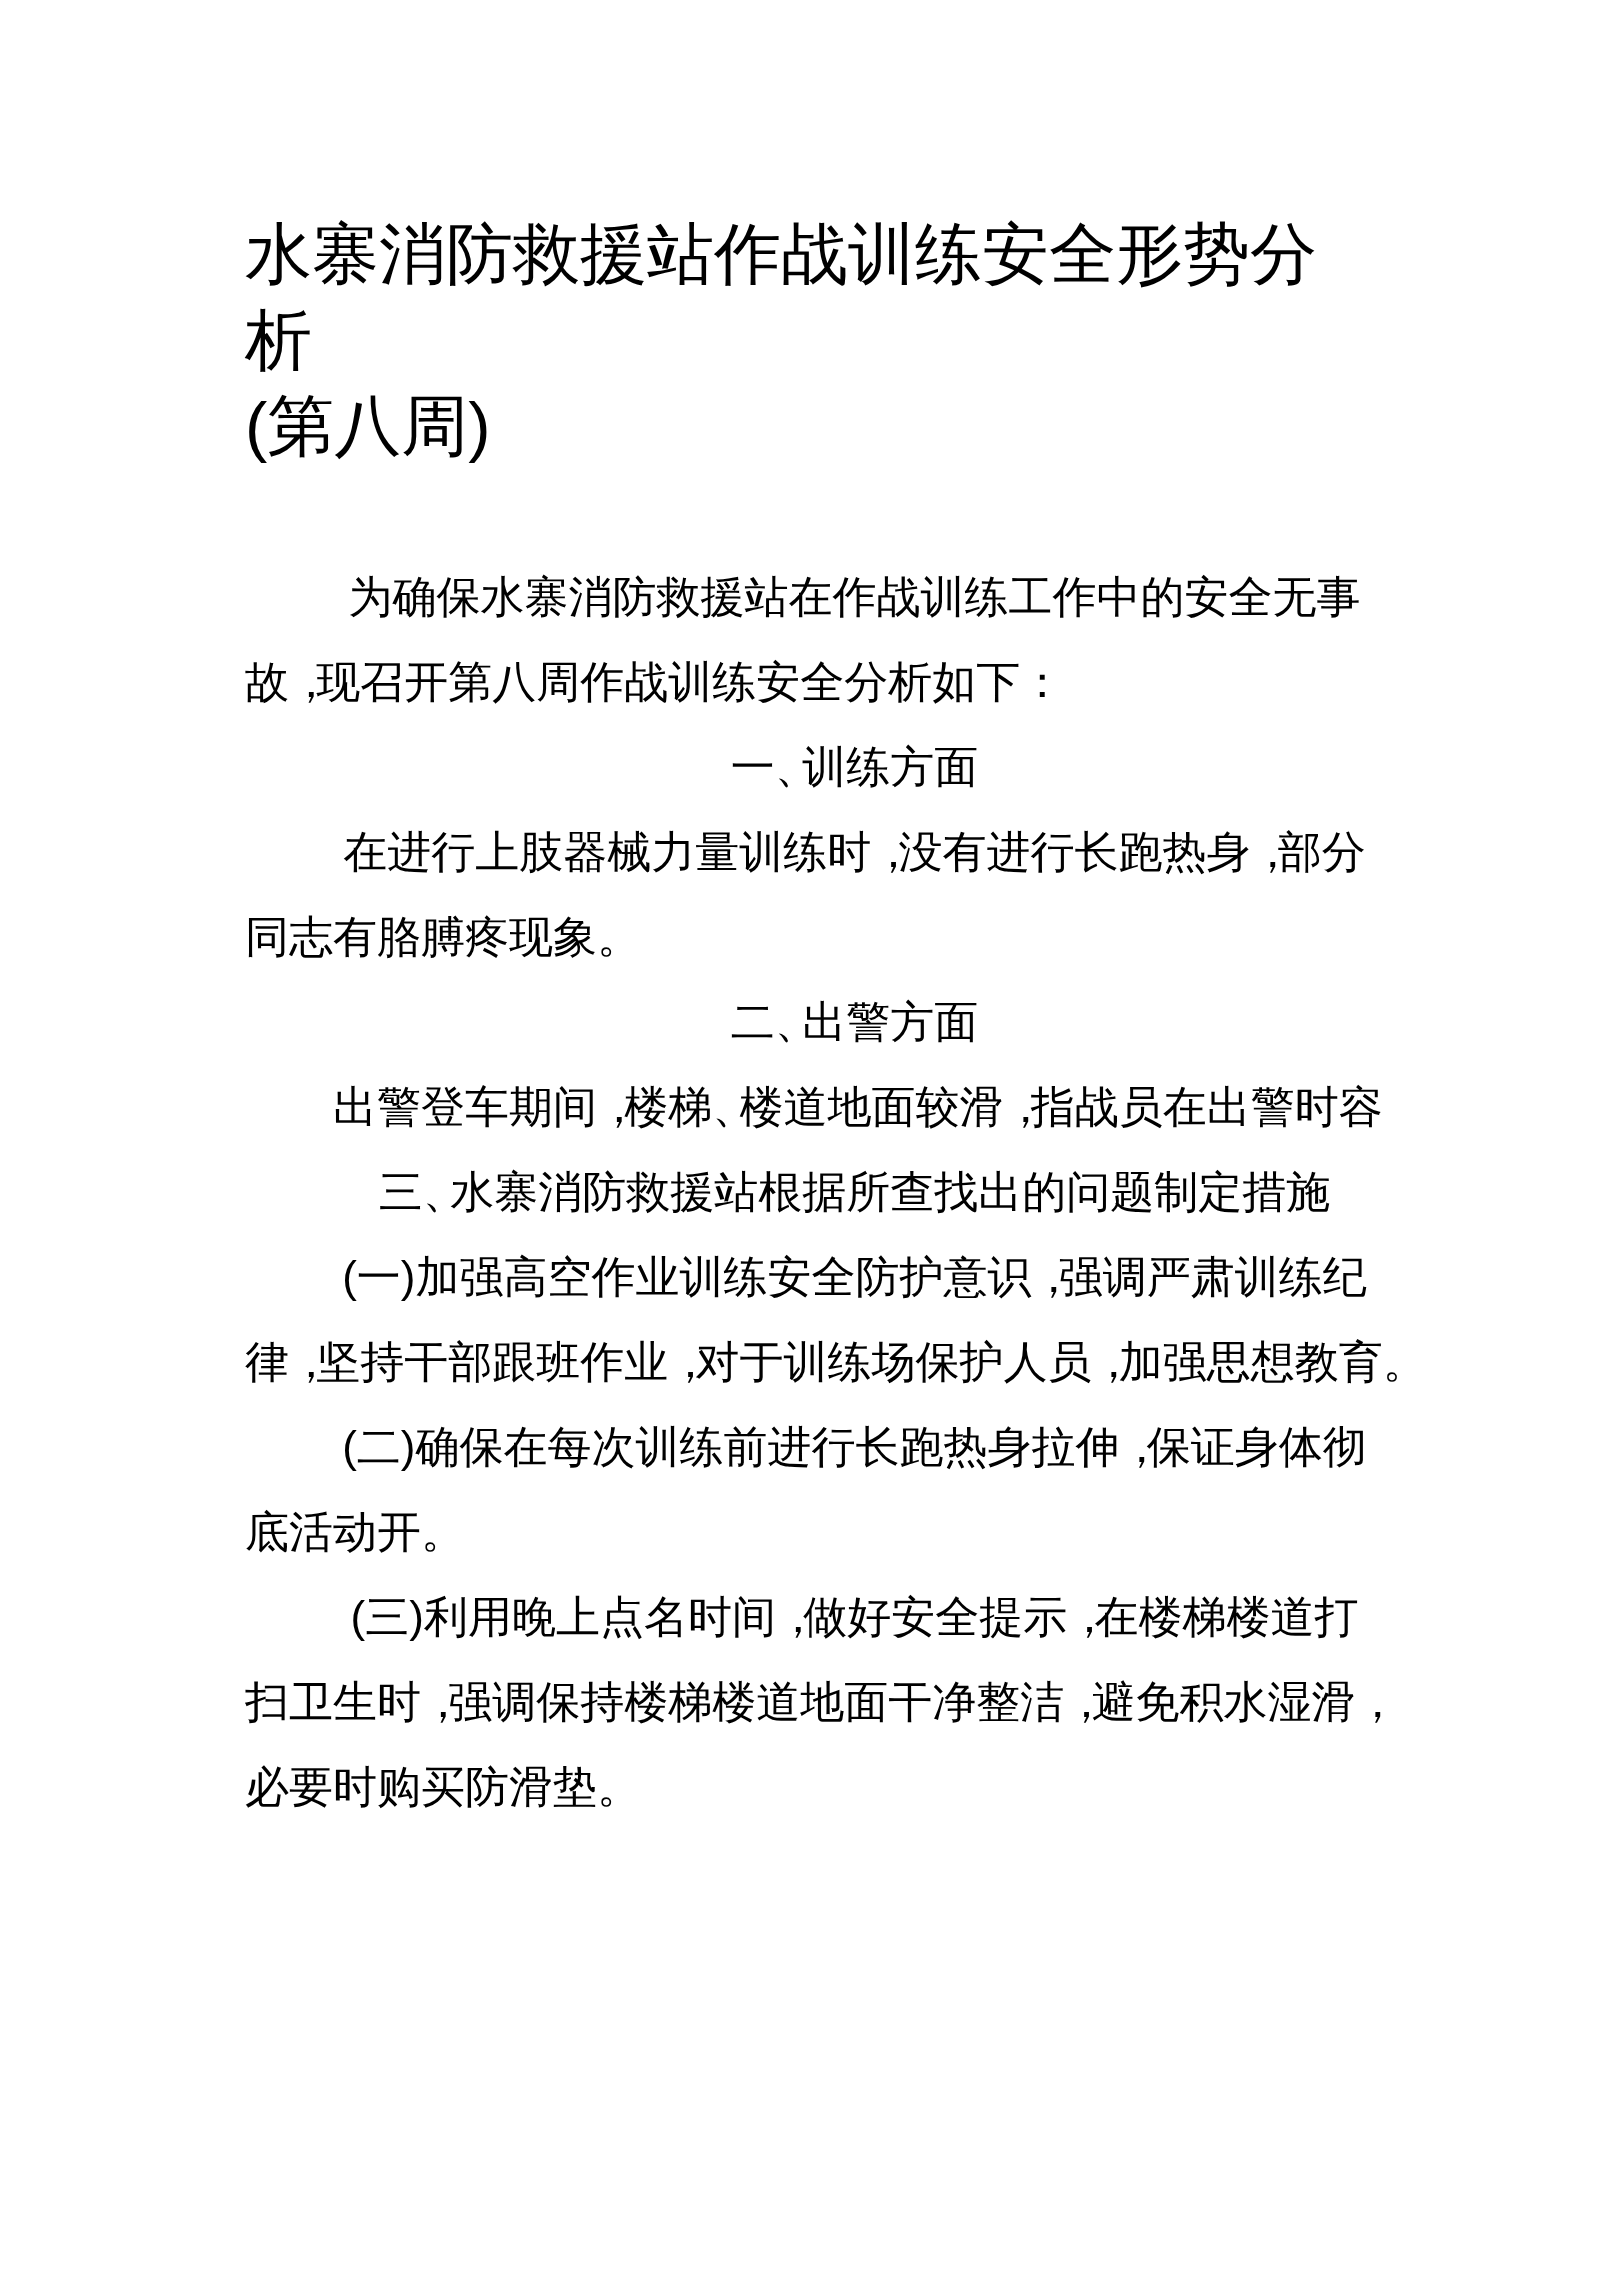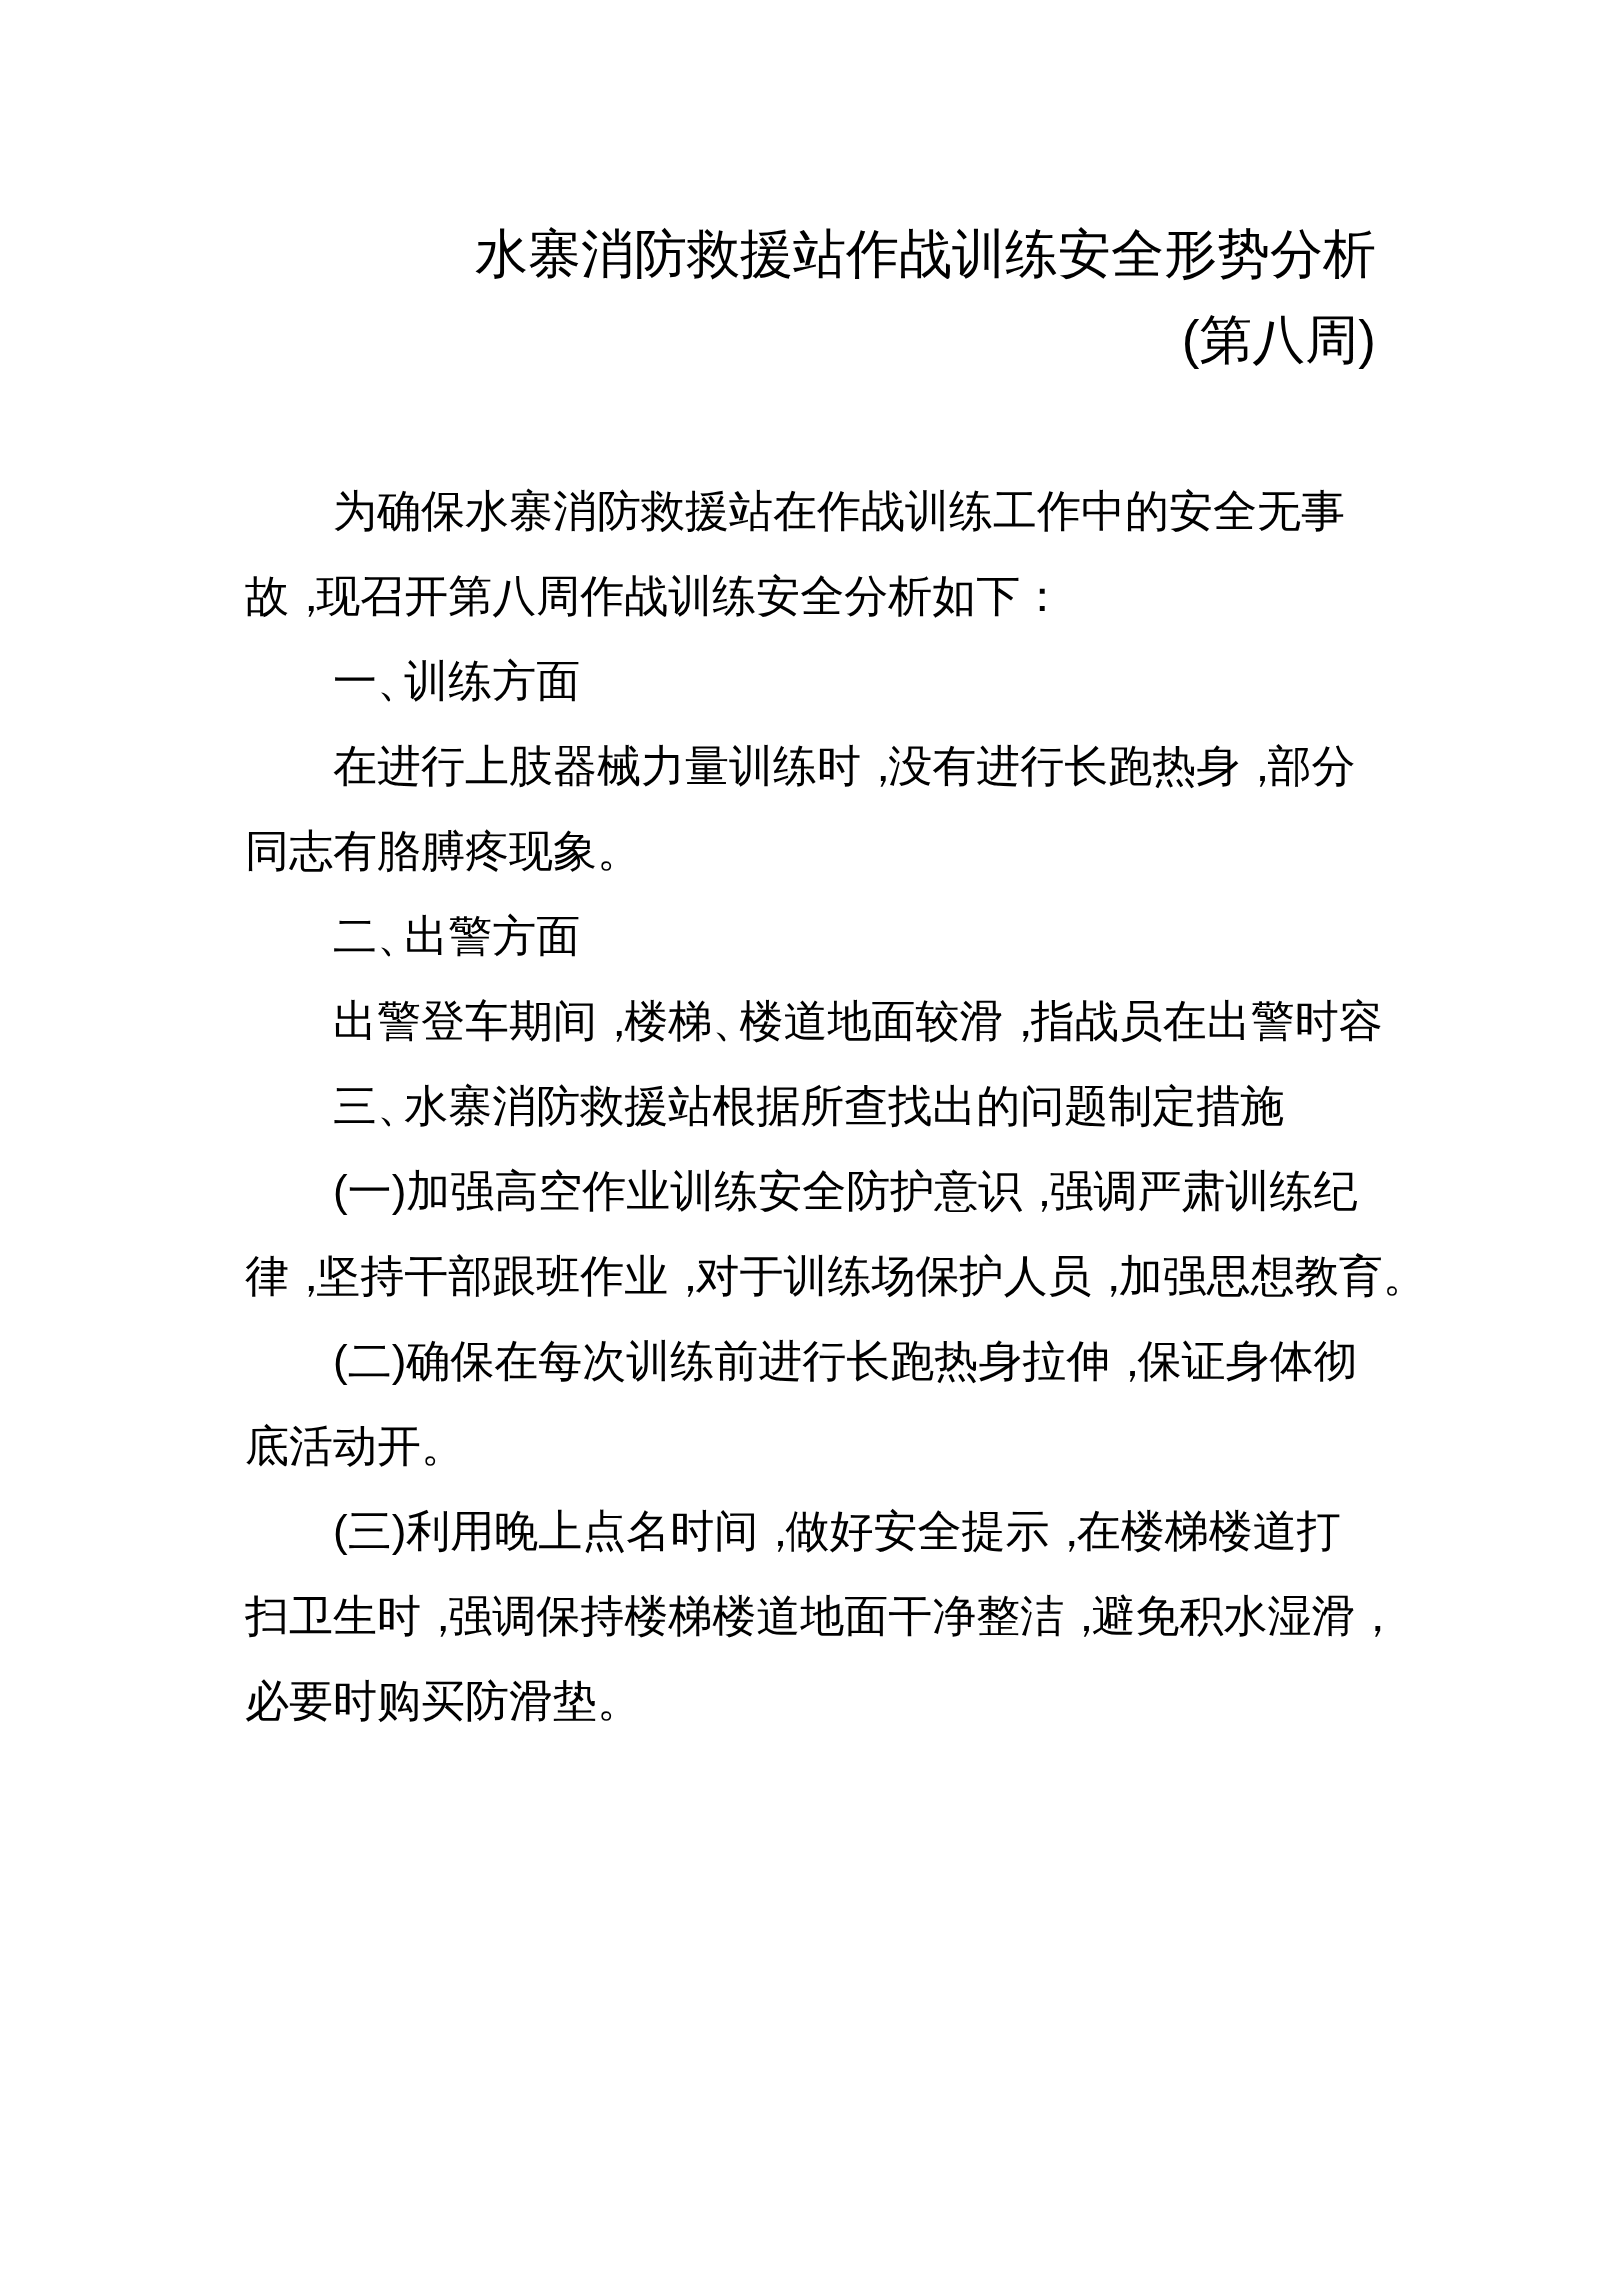--- a/index.html
+++ b/index.html
@@ -16,41 +16,42 @@
     font-family: "Liberation Sans", sans-serif;
     overflow: hidden;
   }
   .content {
     position: absolute;
     left: 245px;
     top: 211px;
     width: 1131px;
   }
   .title-block {
-    text-align: right;
-    font-size: 53px;
+    text-align: left;
+    font-size: 67px;
     line-height: 86px;
     font-weight: 400;
   }
   .title-spacer {
     height: 85px;
   }
   .para {
     font-size: 44px;
     line-height: 85px;
     font-weight: 400;
   }
   .para.bold {
     font-weight: 400;
   }
   .line {
     white-space: nowrap;
   }
   .line.first {
     text-indent: 88px;
+    text-align: center;
   }
   
   .punct {
     display: inline-block;
     width: 0.62em;
     overflow: visible;
     text-indent: 0;
   }
 </style>
 </head>

